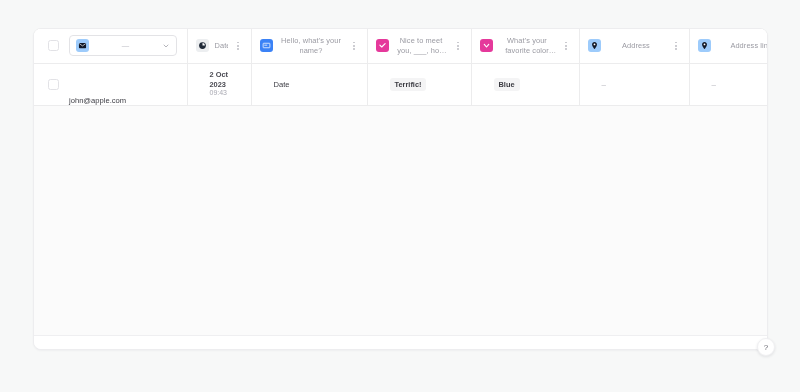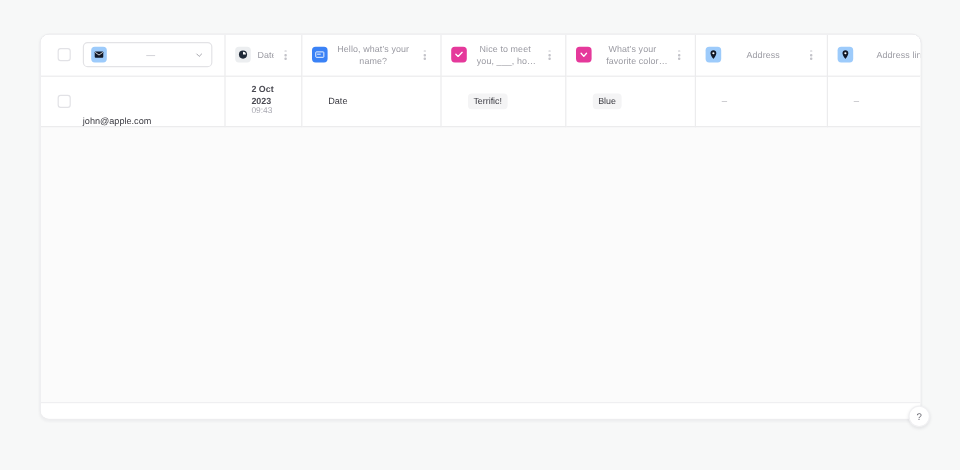--- a/index.html
+++ b/index.html
@@ -87,21 +87,21 @@
     border-bottom: 1px solid #ececed;
     padding: 0 22px; vertical-align: middle;
     font-size: 7.6px; color: #3c3c43;
     background: #ffffff;
   }
   tbody td.sel { padding: 0 0 0 14px; }
   .date-main { font-size: 7.4px; color: #4a4a52; font-weight: 700; line-height: 1.25; }
   .date-sub  { font-size: 7px;  color: #a9a9b2; line-height: 1.25; }
   .chip {
     display: inline-block; font-size: 7.4px; color: #3c3c43;
-    background: #f4f4f5; border-radius: 3px; padding: 2px 5px;
+    background: #f4f4f5; border-radius: 3px; padding: 2px 5px; font-weight: bold;
   }
   .dash { color: #b4b4bb; font-size: 8px; }
   .plain { font-size: 7.6px; color: #3c3c43; margin-top: 32px; }
 
   
   .filler { position:absolute; left:0; right:0; top:96px; bottom:14px; background:#fbfbfb; }
   .footbar {
     position: absolute; left: 0; right: 0; bottom: 0; height: 14px;
     background: #ffffff; border-top: 1px solid #efeff1;
   }

